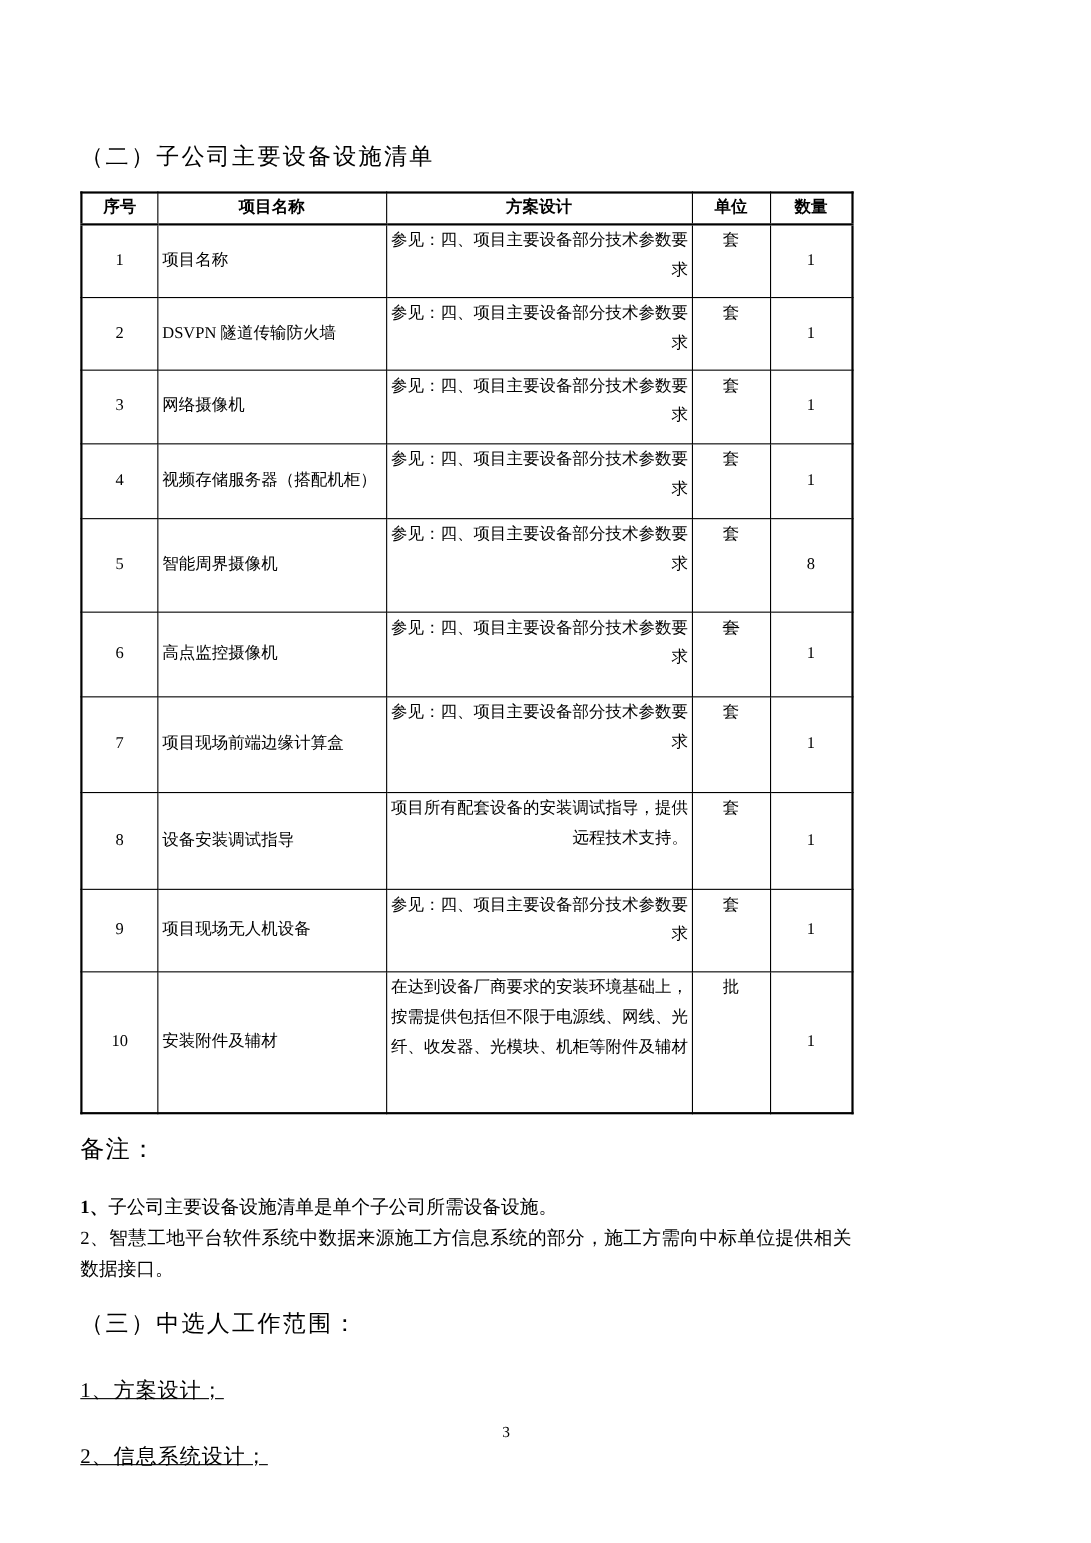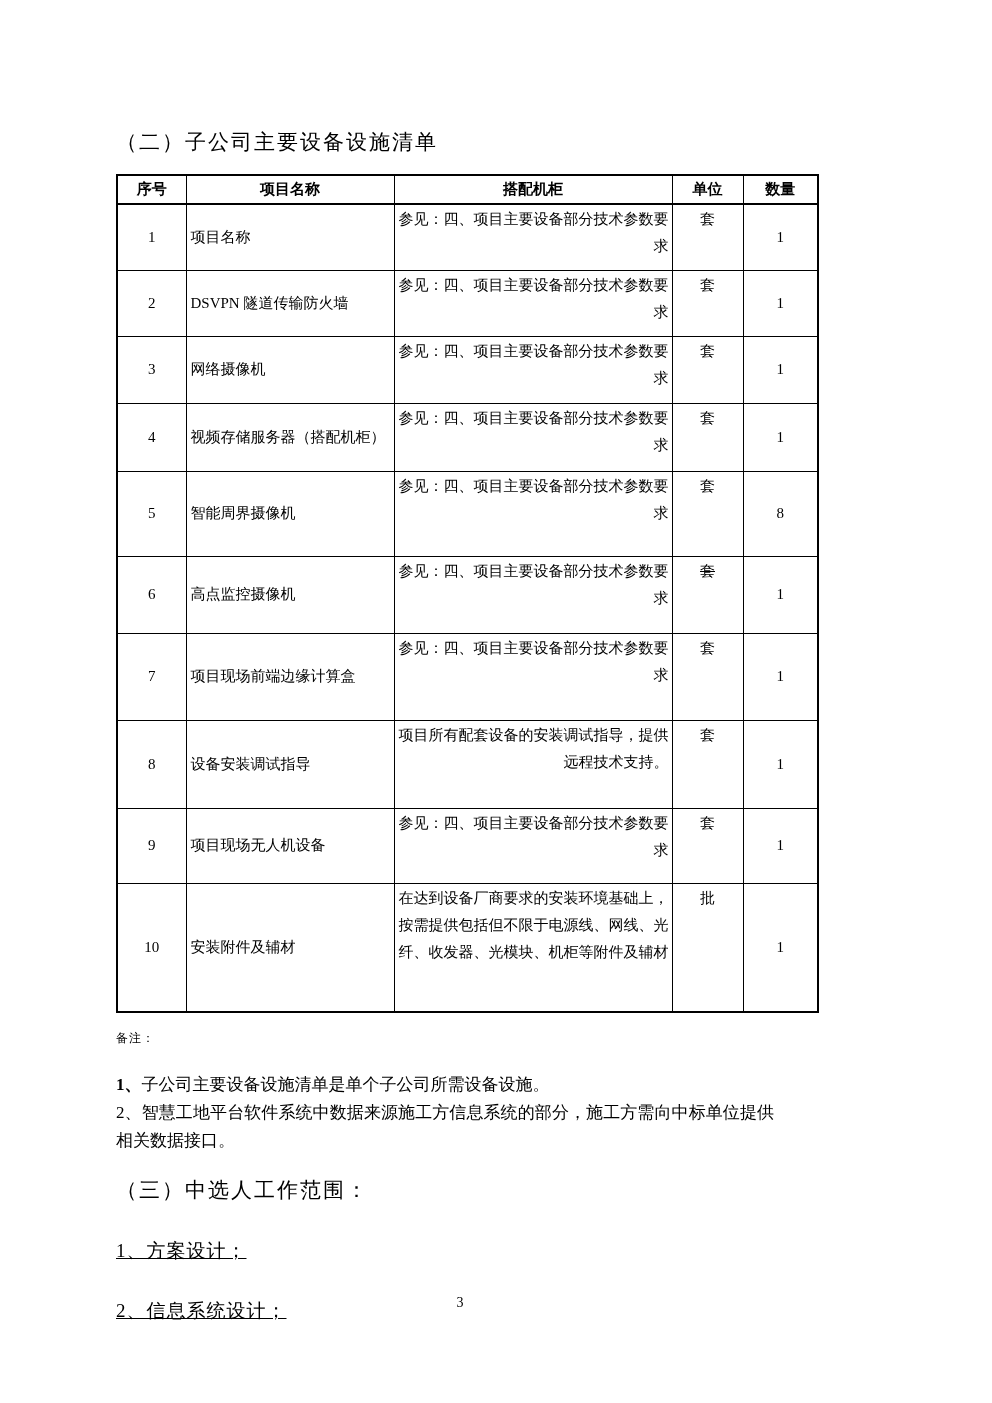--- a/index.html
+++ b/index.html
@@ -6,21 +6,21 @@
   html, body { background: #ffffff; }
   body {
     font-family: "Liberation Serif", "DejaVu Serif", serif;
     color: #000000;
   }
   .page {
     position: relative;
     width: 920px;
     height: 1403px;
     background: #ffffff;
-    padding: 128px 146px 0 116px;
+    padding: 128px 146px 0 73px;
     overflow: hidden;
   }
   .section-title {
     font-size: 21px;
     font-weight: normal;
     letter-spacing: 2px;
     margin-bottom: 18px;
   }
   table.equip {
     border-collapse: collapse;
@@ -54,21 +54,21 @@
   tbody tr:nth-child(4)  { height: 68px; }
   tbody tr:nth-child(5)  { height: 85px; }
   tbody tr:nth-child(6)  { height: 77px; }
   tbody tr:nth-child(7)  { height: 87px; }
   tbody tr:nth-child(8)  { height: 88px; }
   tbody tr:nth-child(9)  { height: 75px; }
   tbody tr:nth-child(10) { height: 129px; }
 
   .notes-label {
     margin-top: 17px;
-    font-size: 12px;
+    font-size: 22px;
     letter-spacing: 1px;
   }
   .note-item {
     font-size: 17px;
     line-height: 28px;
     text-align: justify;
     margin-top: 24px;
   }
   .note-item + .note-item { margin-top: 0; }
   .note-marker.bold { font-weight: bold; }
@@ -104,21 +104,21 @@
       <col style="width:69px">
       <col style="width:208px">
       <col style="width:278px">
       <col style="width:71px">
       <col style="width:75px">
     </colgroup>
     <thead>
       <tr>
         <th>序号</th>
         <th>项目名称</th>
-        <th>搭配机柜</th>
+        <th>方案设计</th>
         <th>单位</th>
         <th>数量</th>
       </tr>
     </thead>
     <tbody>
     <tr>
       <td class="c-no">1</td>
       <td class="c-name">项目名称</td>
       <td class="c-conf">参见：四、项目主要设备部分技术参数要求</td>
       <td class="c-unit">套</td>

